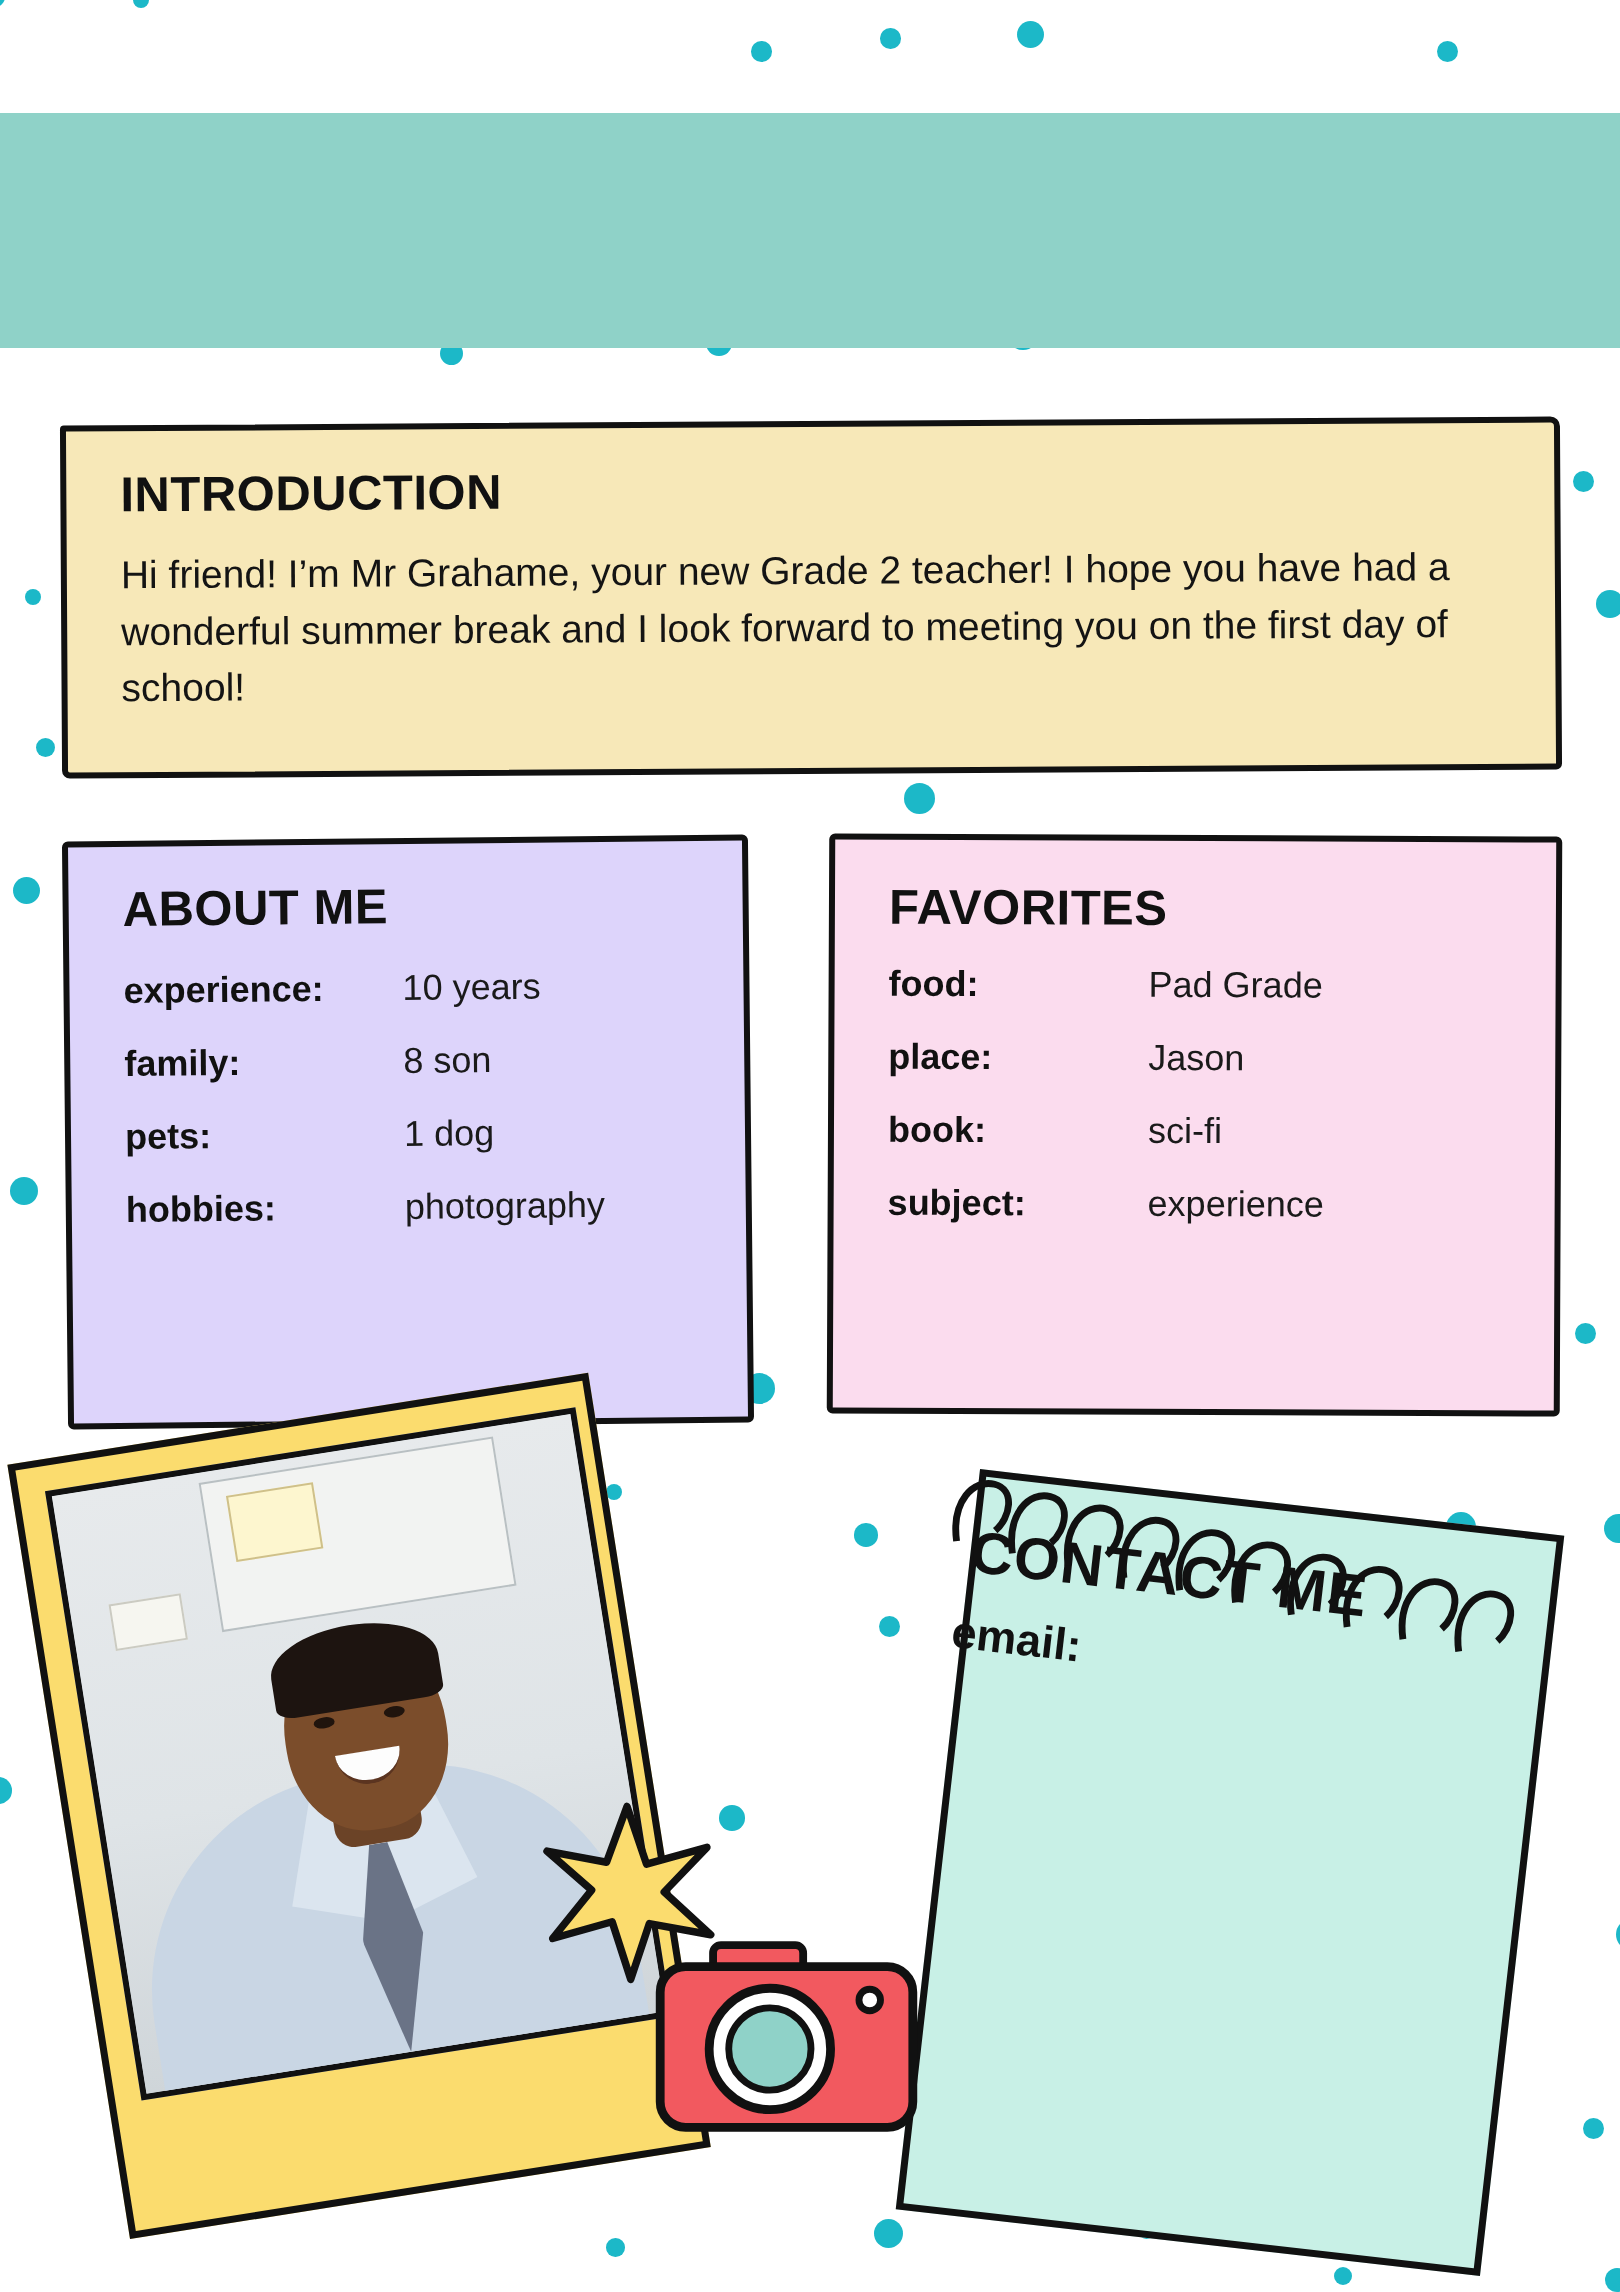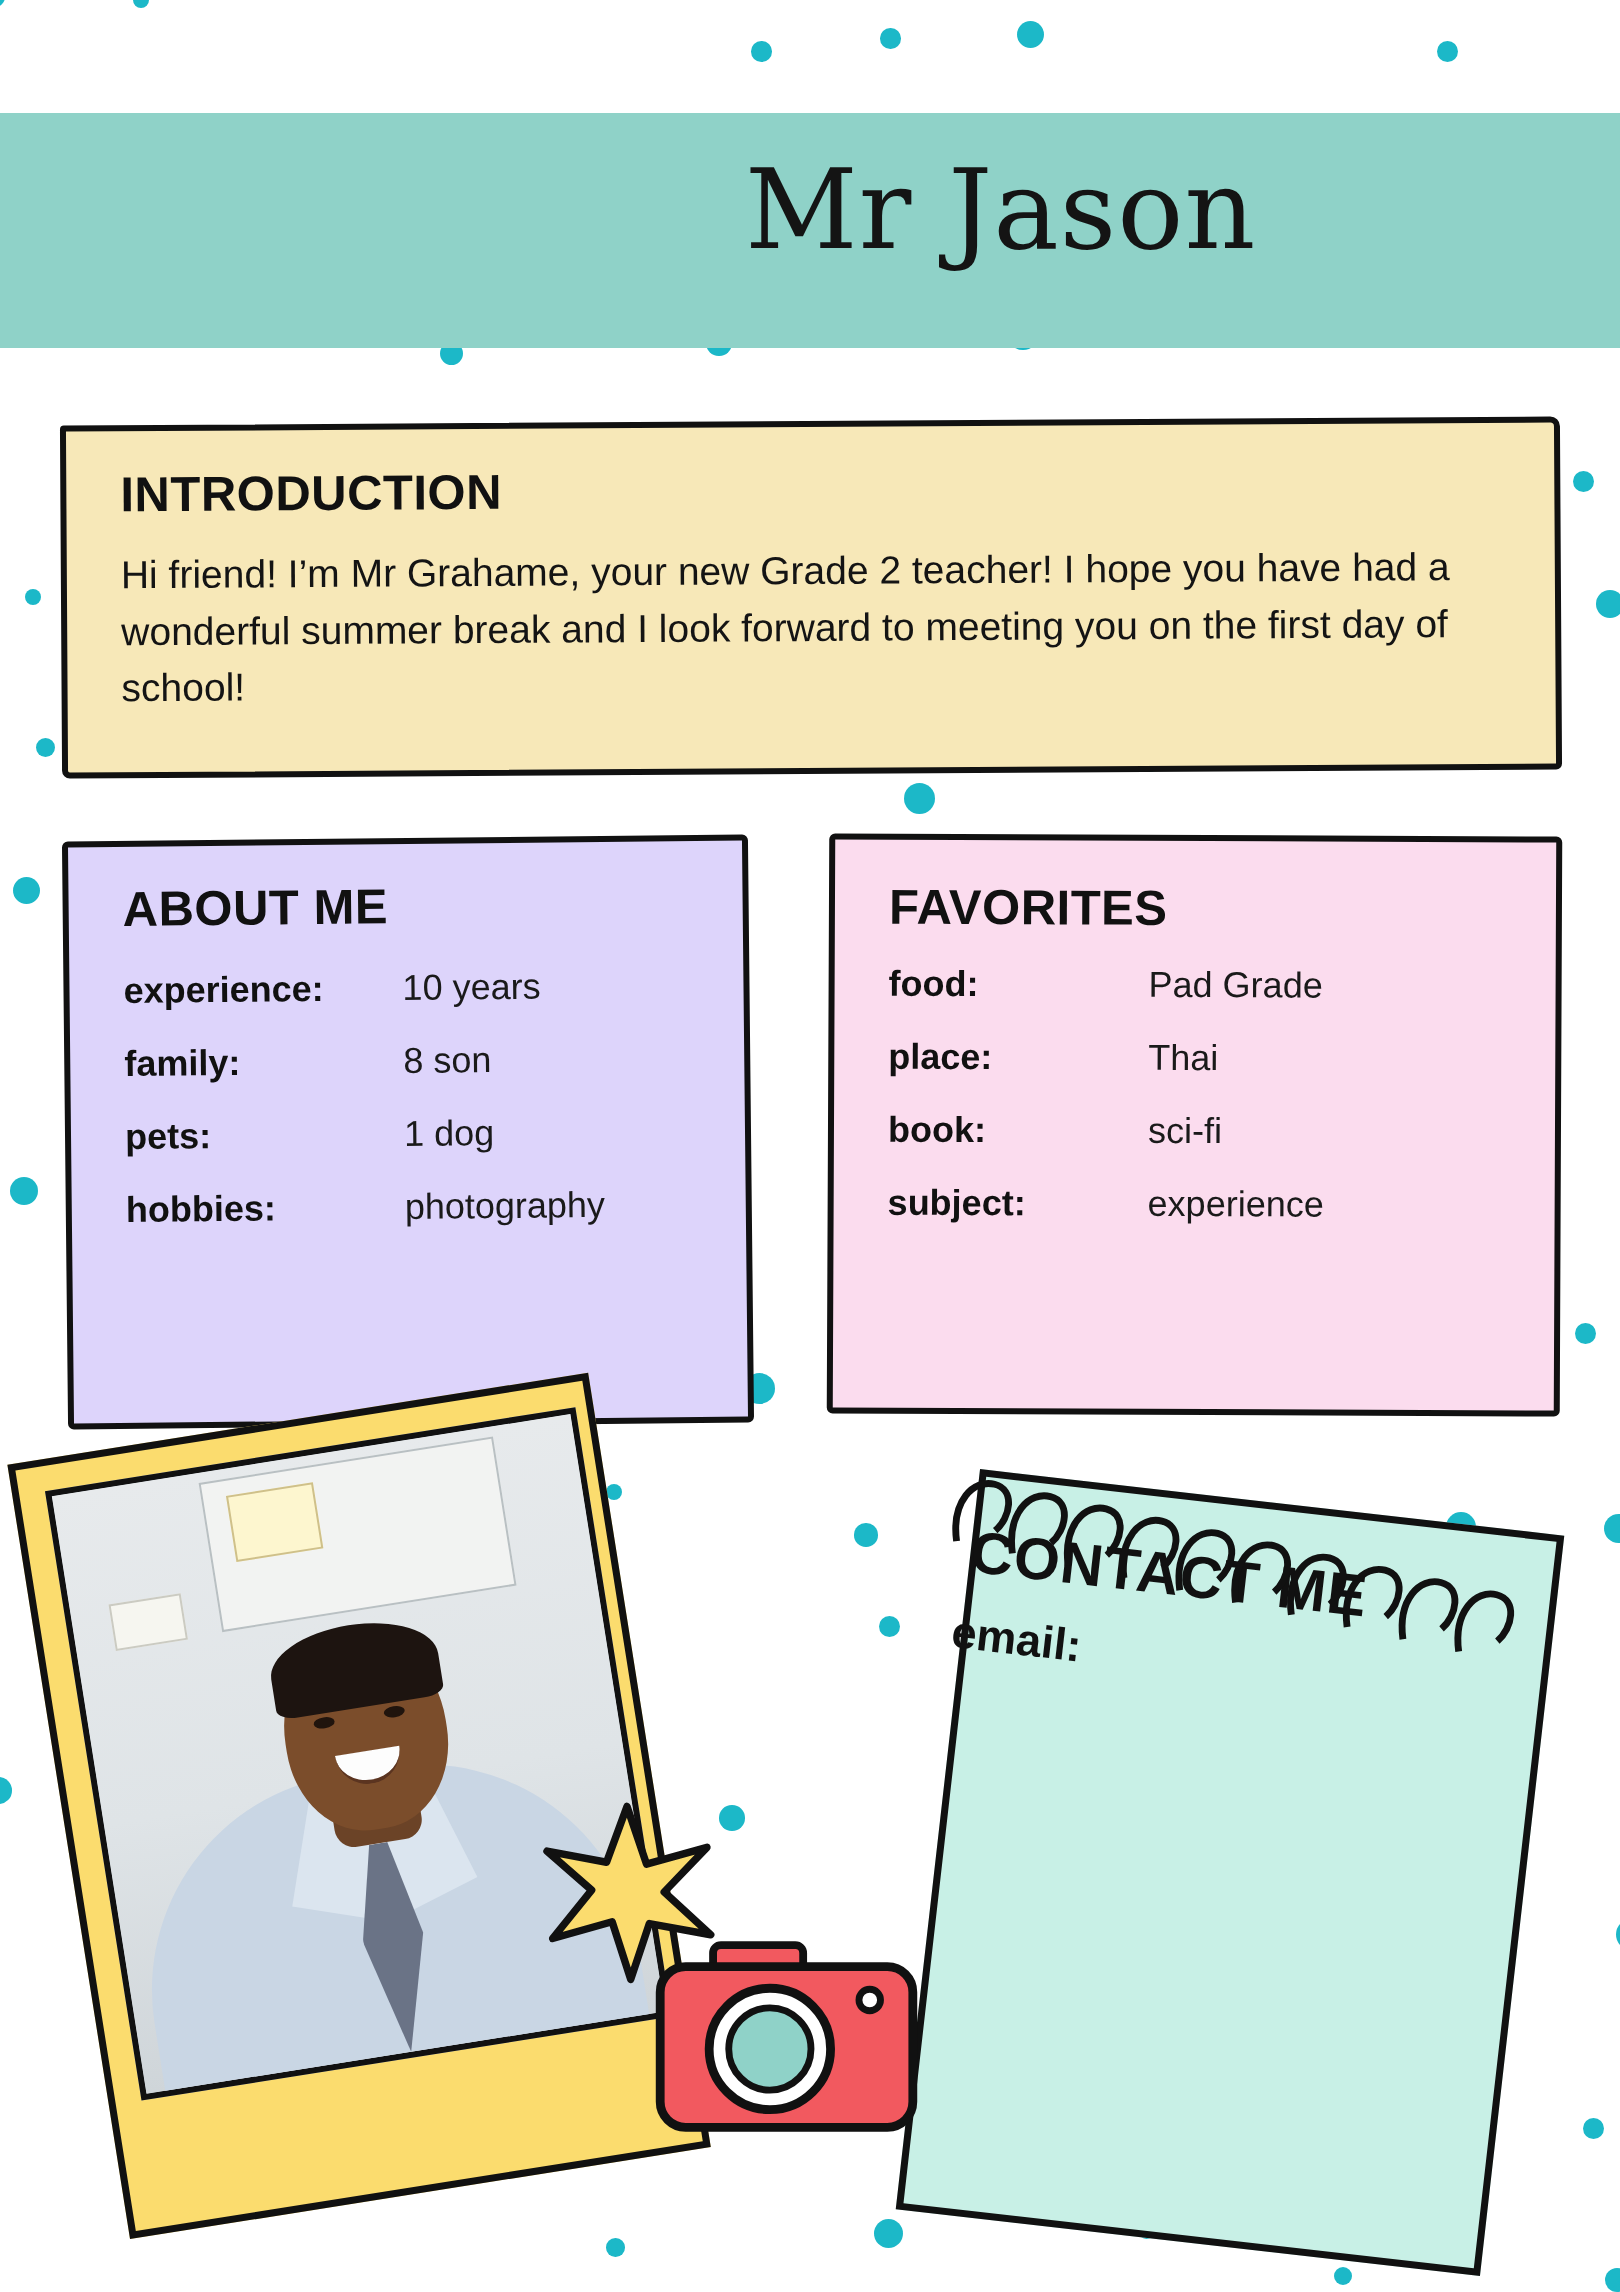--- a/index.html
+++ b/index.html
@@ -433,21 +433,20 @@
     <div class="dot" style="left: 1431px; top: 2096px; width: 18.6px; height: 18.6px; background: rgb(28, 184, 200);"></div>
     <div class="dot" style="left: 1583px; top: 2118px; width: 21px; height: 21px; background: rgb(28, 184, 200);"></div>
     <div class="dot" style="left: 606px; top: 2238px; width: 18.7px; height: 18.7px; background: rgb(28, 184, 200);"></div>
     <div class="dot" style="left: 874px; top: 2219px; width: 29px; height: 29px; background: rgb(28, 184, 200);"></div>
     <div class="dot" style="left: 1138px; top: 2222px; width: 17px; height: 17px; background: rgb(28, 184, 200);"></div>
     <div class="dot" style="left: 1334px; top: 2267px; width: 18px; height: 18px; background: rgb(28, 184, 200);"></div>
     <div class="dot" style="left: 1605px; top: 2268px; width: 24px; height: 24px; background: rgb(28, 184, 200);"></div>
   </div>
 
 <div class="banner">
-  <div class="banner-title">Mr Jason</div>
 </div>
 
 <div class="card" id="intro">
   <div class="card-title">INTRODUCTION</div>
   <div class="body">Hi friend! I’m Mr Grahame, your new Grade 2 teacher! I hope you have had a wonderful summer break and I look forward to meeting you on the first day of school!</div>
 </div>
 
 <div class="card" id="about">
   <div class="card-title">ABOUT ME</div>
   <div class="kv-list">
@@ -472,21 +471,21 @@
 
 <div class="card" id="fav">
   <div class="card-title">FAVORITES</div>
   <div class="kv-list">
     <div class="kv-row">
       <span class="kv-key">food:</span>
       <span class="kv-val">Pad Grade</span>
     </div>
     <div class="kv-row">
       <span class="kv-key">place:</span>
-      <span class="kv-val">Thai</span>
+      <span class="kv-val">Jason</span>
     </div>
     <div class="kv-row">
       <span class="kv-key">book:</span>
       <span class="kv-val">sci-fi</span>
     </div>
     <div class="kv-row">
       <span class="kv-key">subject:</span>
       <span class="kv-val">experience</span>
     </div>
   </div>

